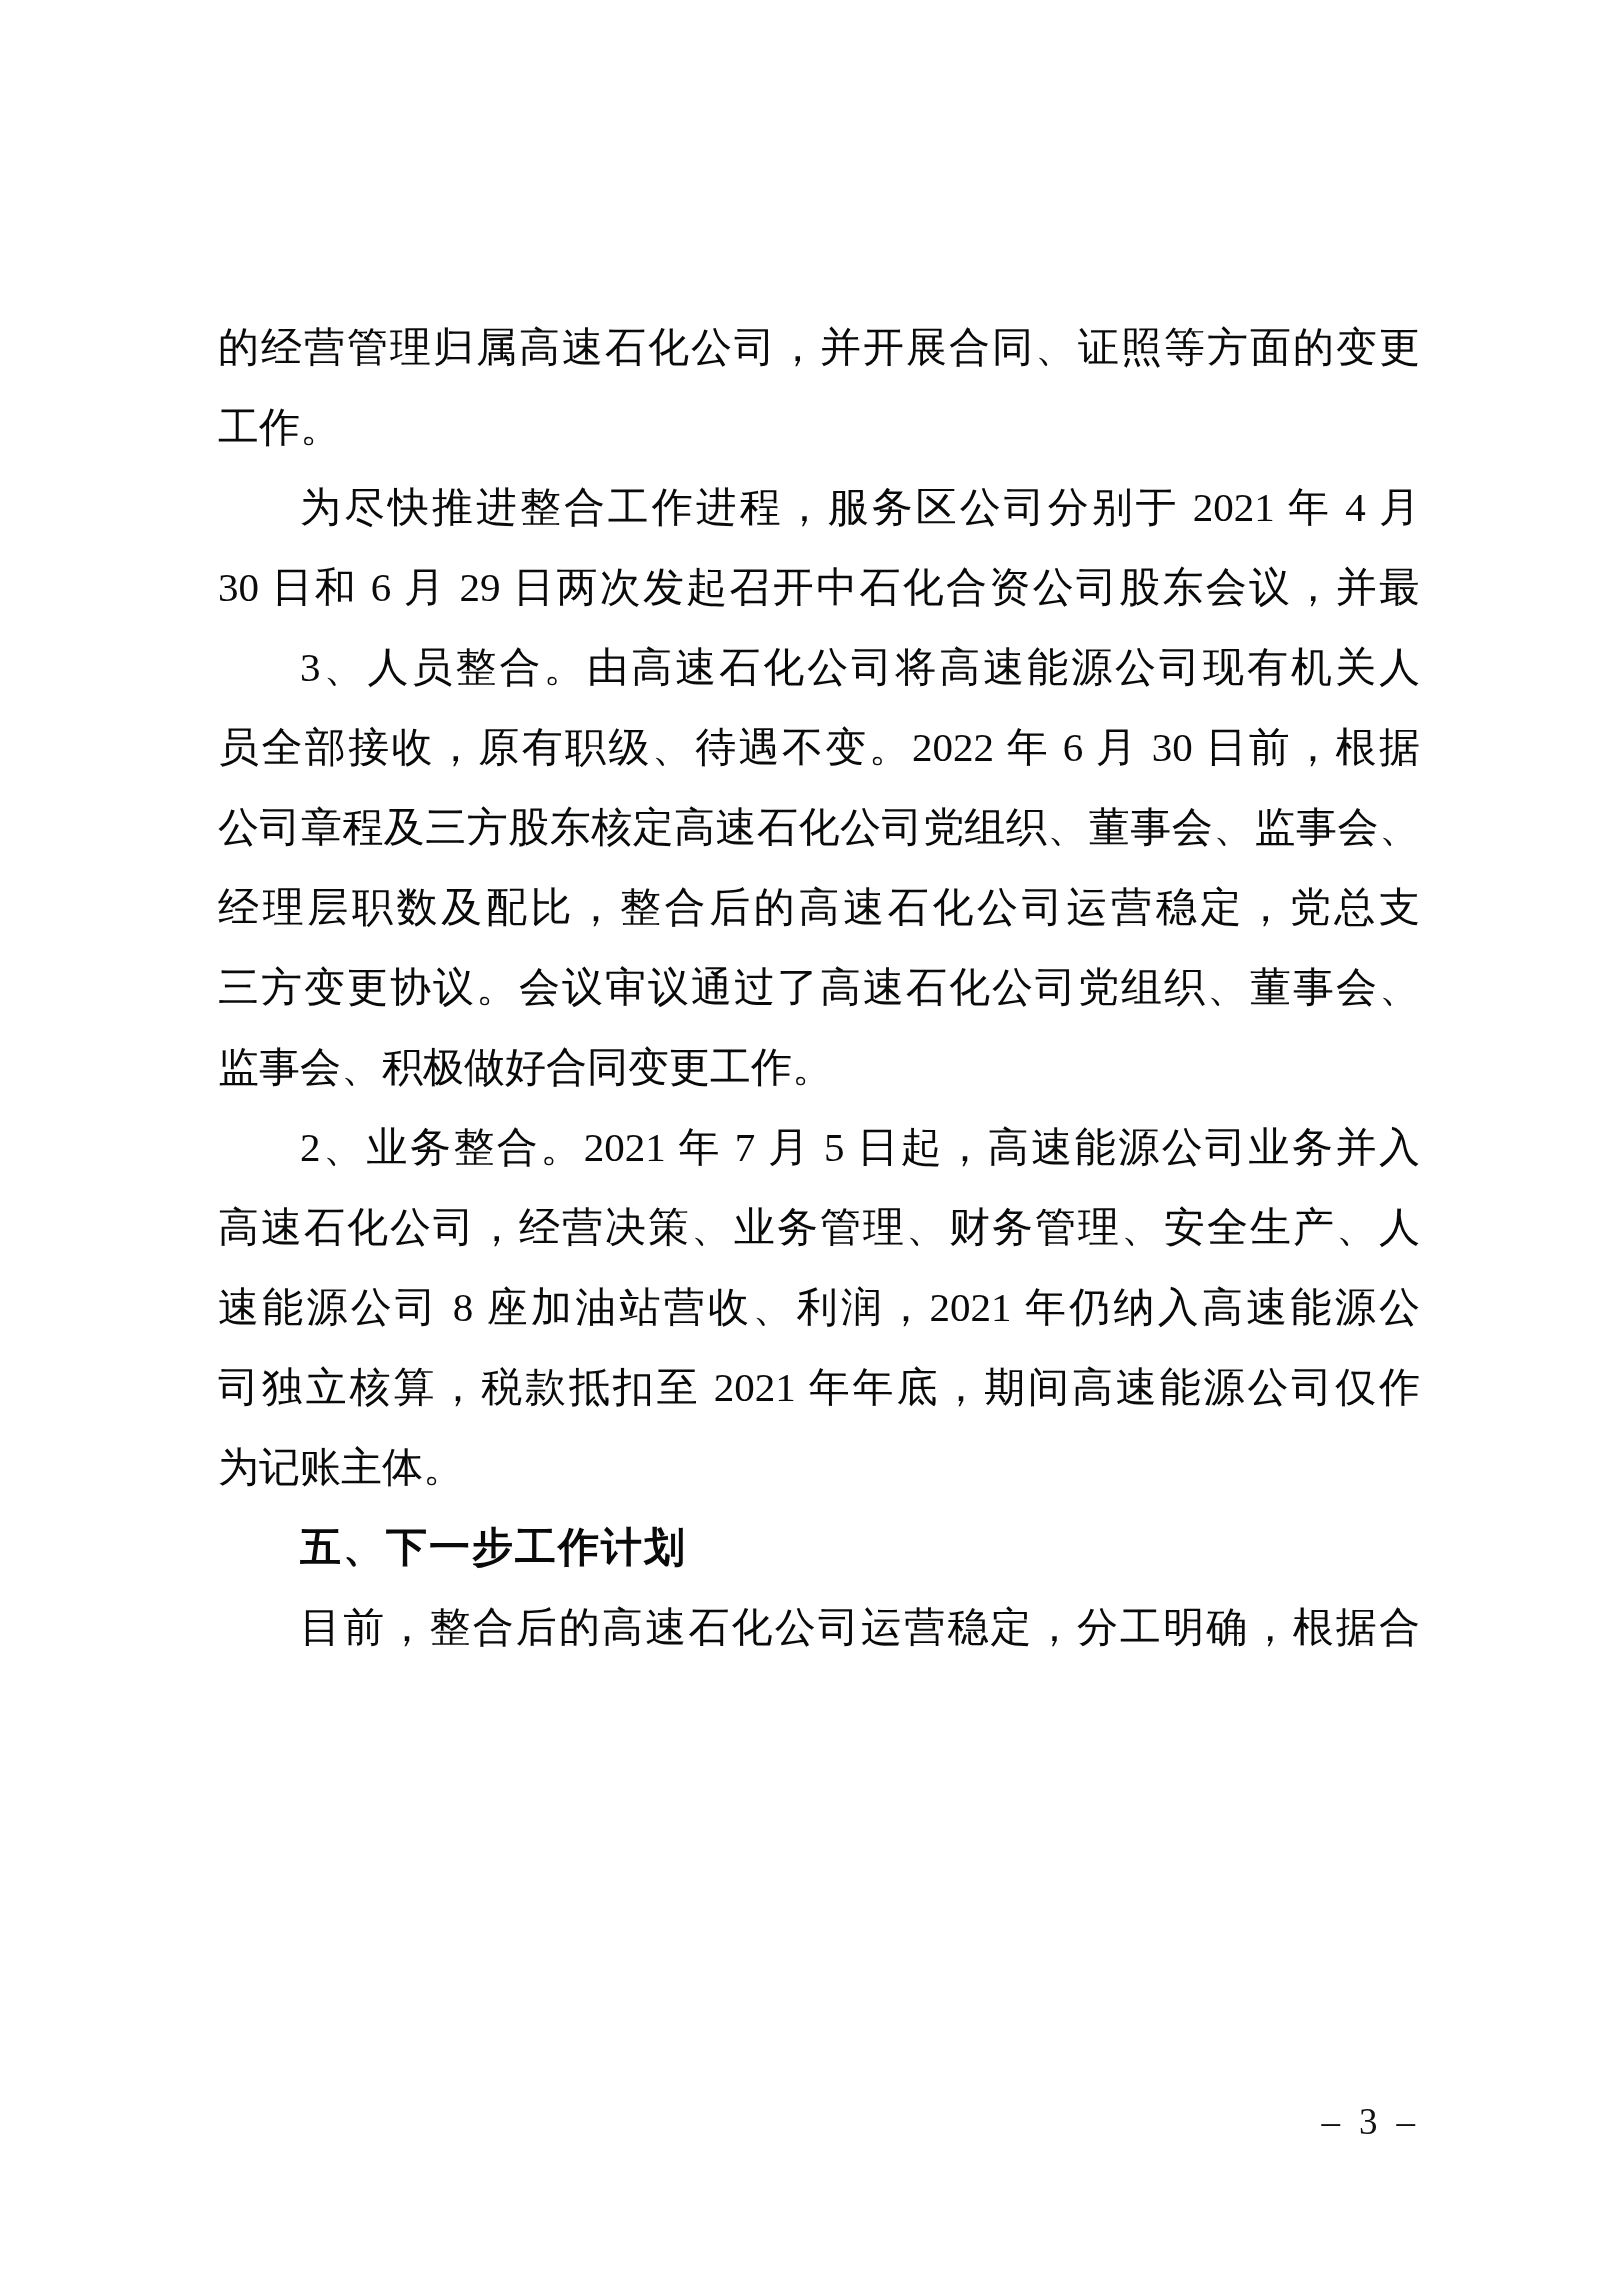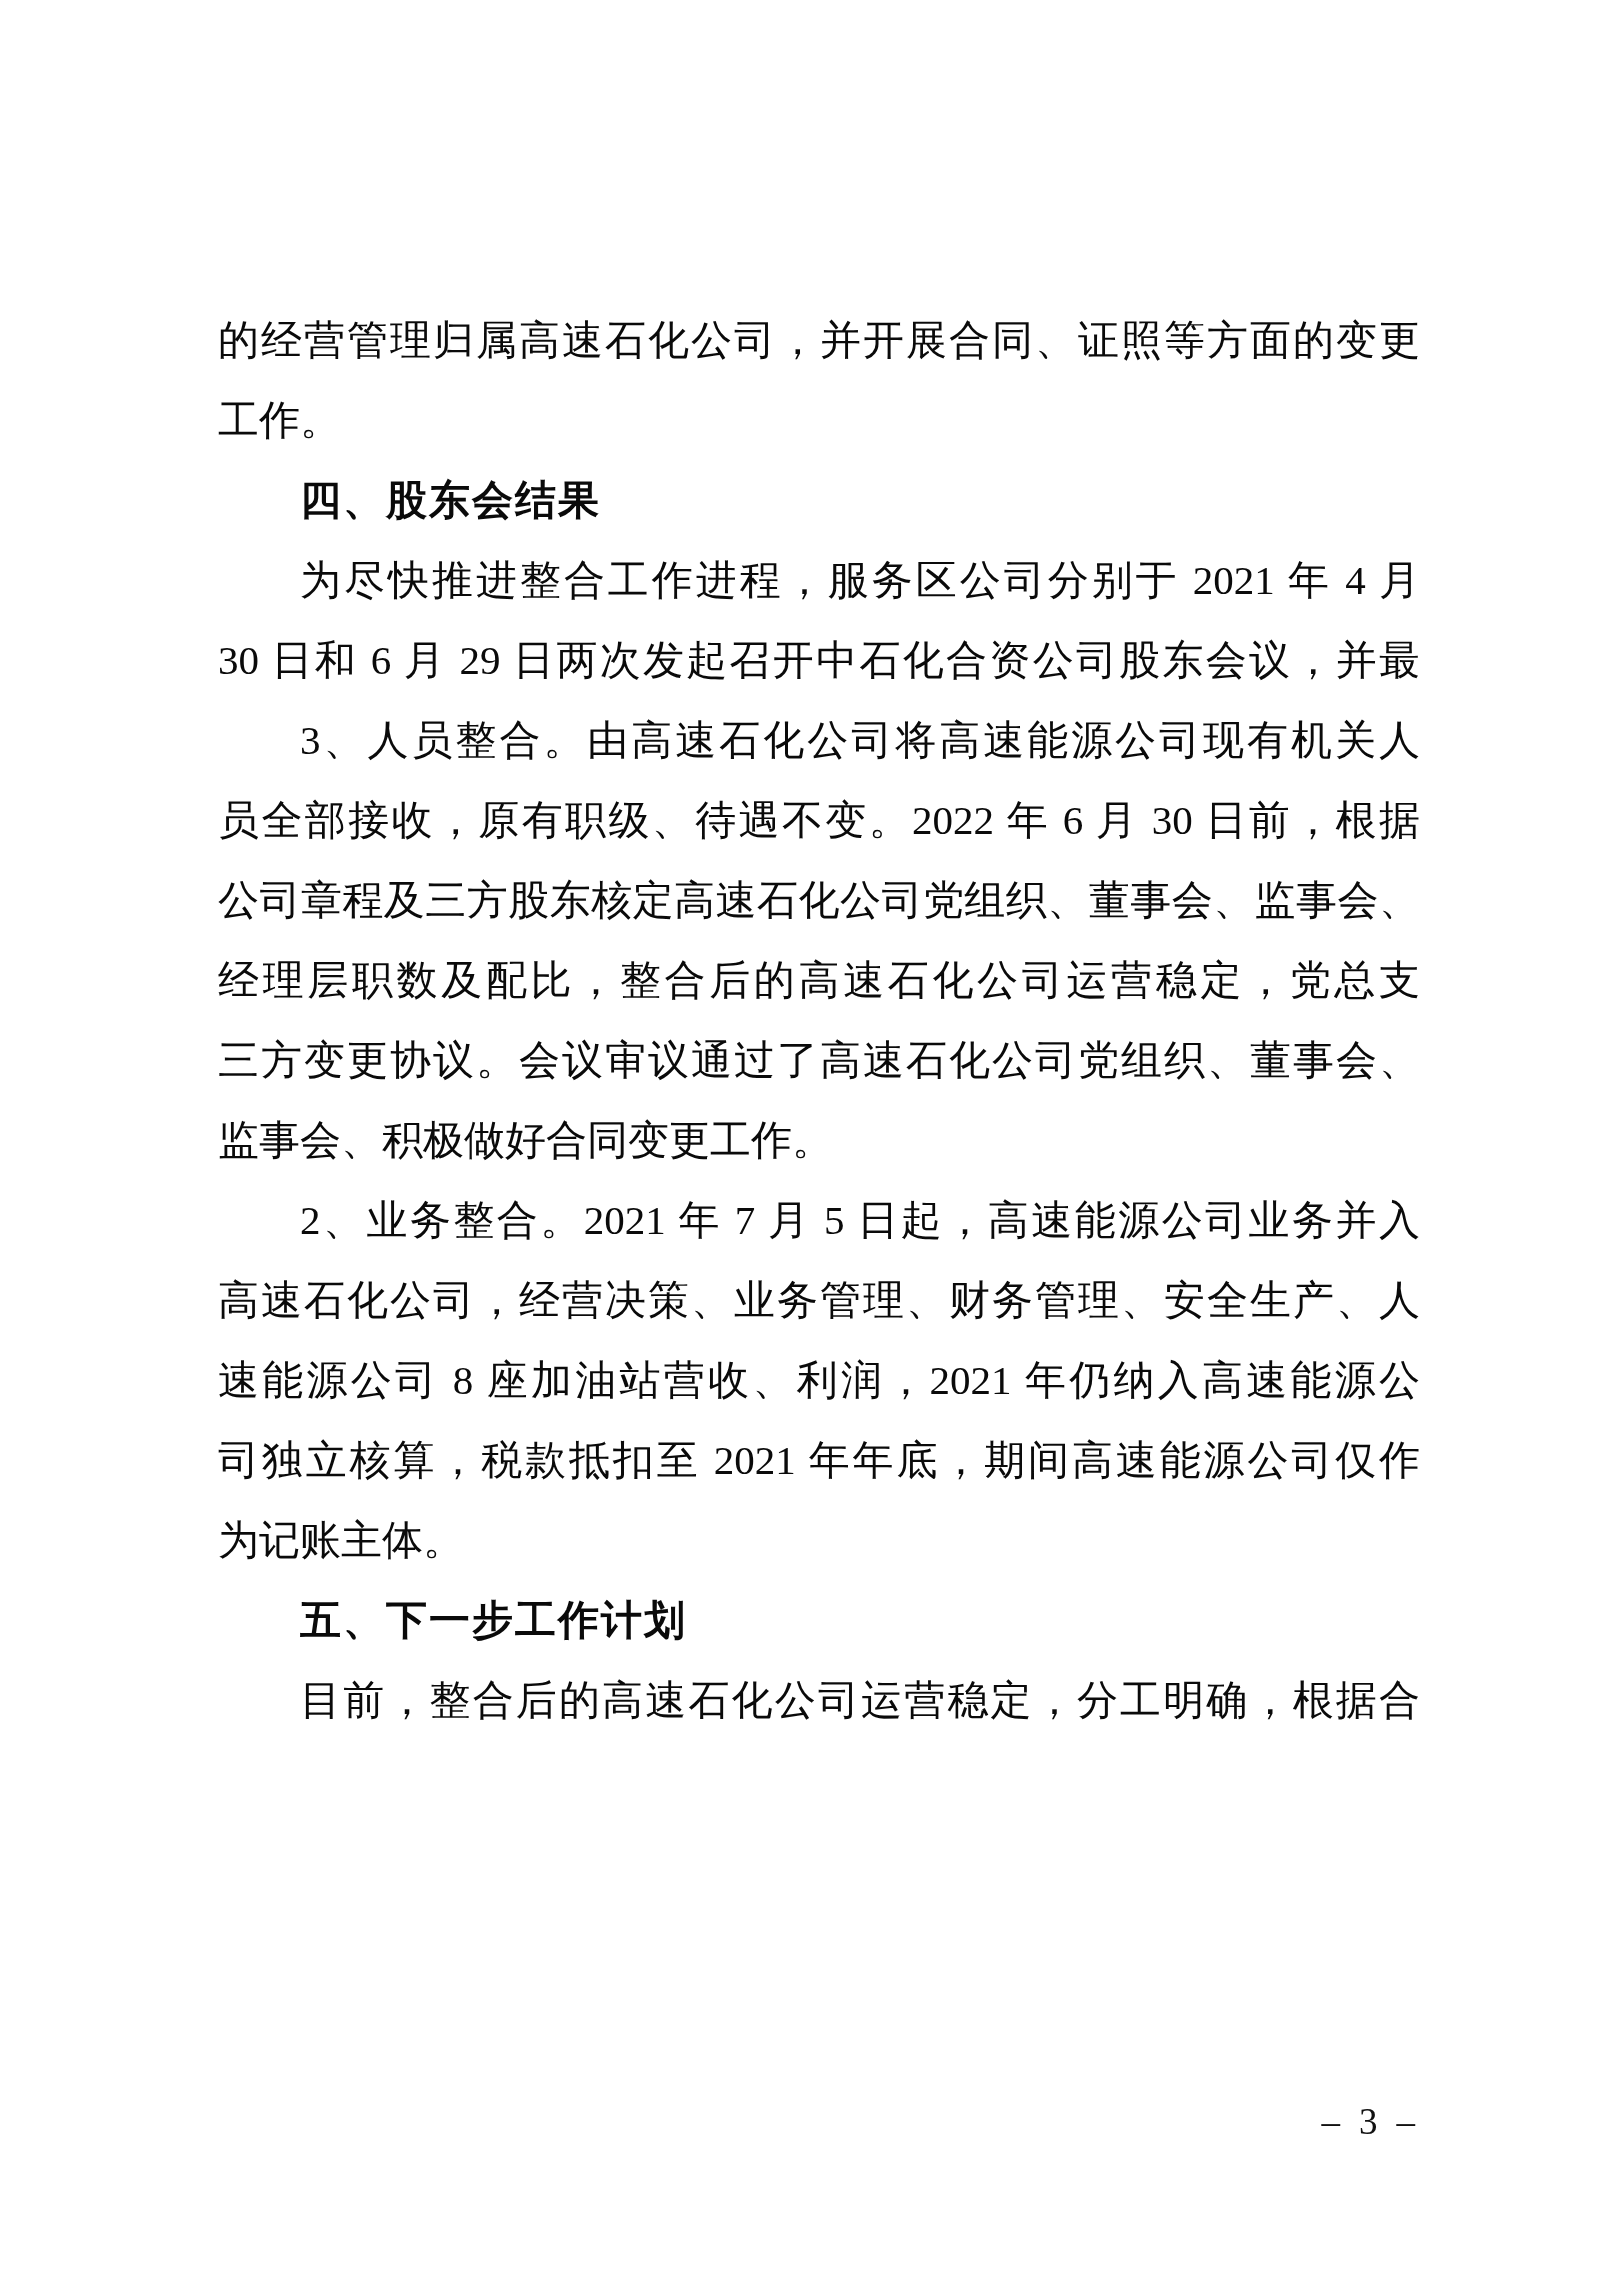--- a/index.html
+++ b/index.html
@@ -15,21 +15,21 @@
     color: #0a0a0a;
     font-family: "Liberation Serif", "DejaVu Serif", serif;
   }
   .page {
     position: absolute;
     inset: 0;
   }
   .text-block {
     position: absolute;
     left: 218px;
-    top: 300px;
+    top: 307px;
     width: 1202px;
   }
   .line {
     font-size: 41px;
     line-height: 80px;
     height: 80px;
     text-align: justify;
     text-justify: inter-character;
     overflow: hidden;
   }
@@ -54,21 +54,20 @@
     color: #111;
   }
 </style>
 </head>
 <body>
 
 <div class="page">
   <main class="text-block">
       <div class="line body fill">的经营管理归属高速石化公司，并开展合同、证照等方面的变更</div>
       <div class="line body">工作。</div>
-      <div class="line heading">四、股东会结果</div>
       <div class="line body-indent fill">为尽快推进整合工作进程，服务区公司分别于 2021 年 4 月</div>
       <div class="line body fill">30 日和 6 月 29 日两次发起召开中石化合资公司股东会议，并最</div>
       <div class="line body-indent fill">3、人员整合。由高速石化公司将高速能源公司现有机关人</div>
       <div class="line body fill">员全部接收，原有职级、待遇不变。2022 年 6 月 30 日前，根据</div>
       <div class="line body fill">公司章程及三方股东核定高速石化公司党组织、董事会、监事会、</div>
       <div class="line body fill">经理层职数及配比，整合后的高速石化公司运营稳定，党总支</div>
       <div class="line body fill">三方变更协议。会议审议通过了高速石化公司党组织、董事会、</div>
       <div class="line body">监事会、积极做好合同变更工作。</div>
       <div class="line body-indent fill">2、业务整合。2021 年 7 月 5 日起，高速能源公司业务并入</div>
       <div class="line body fill">高速石化公司，经营决策、业务管理、财务管理、安全生产、人</div>

